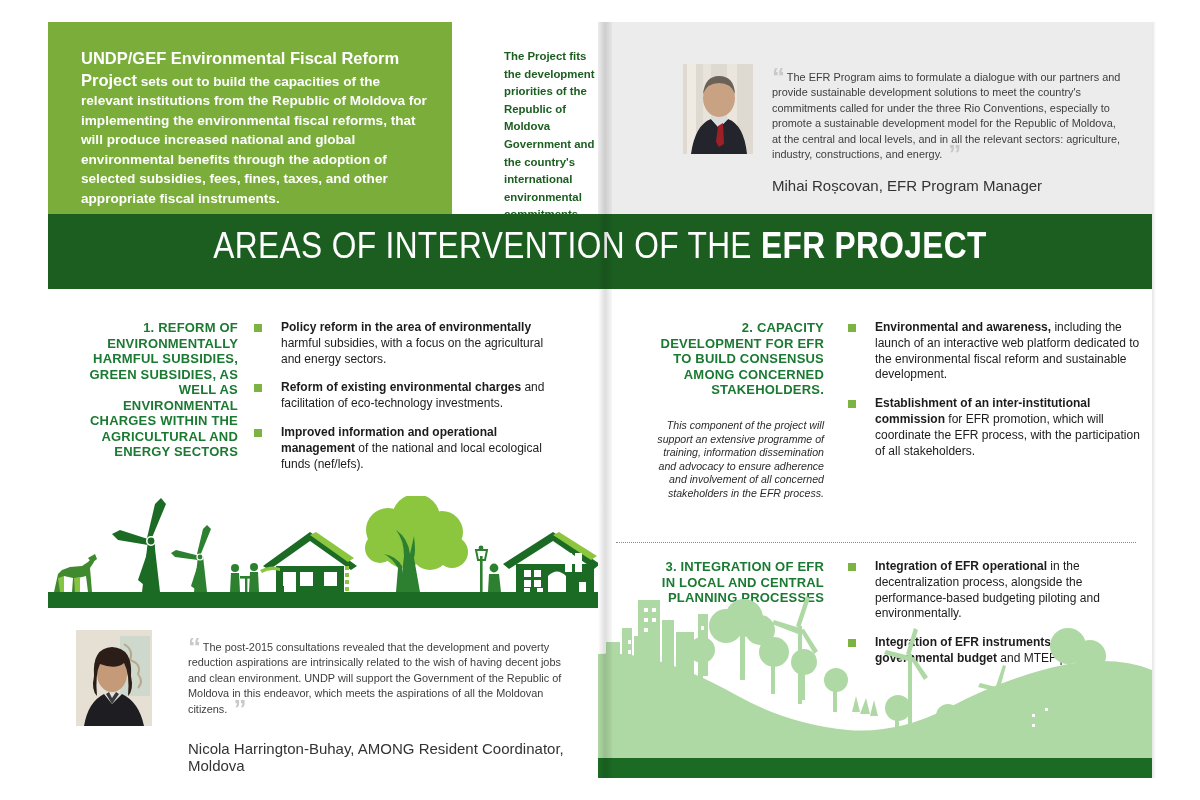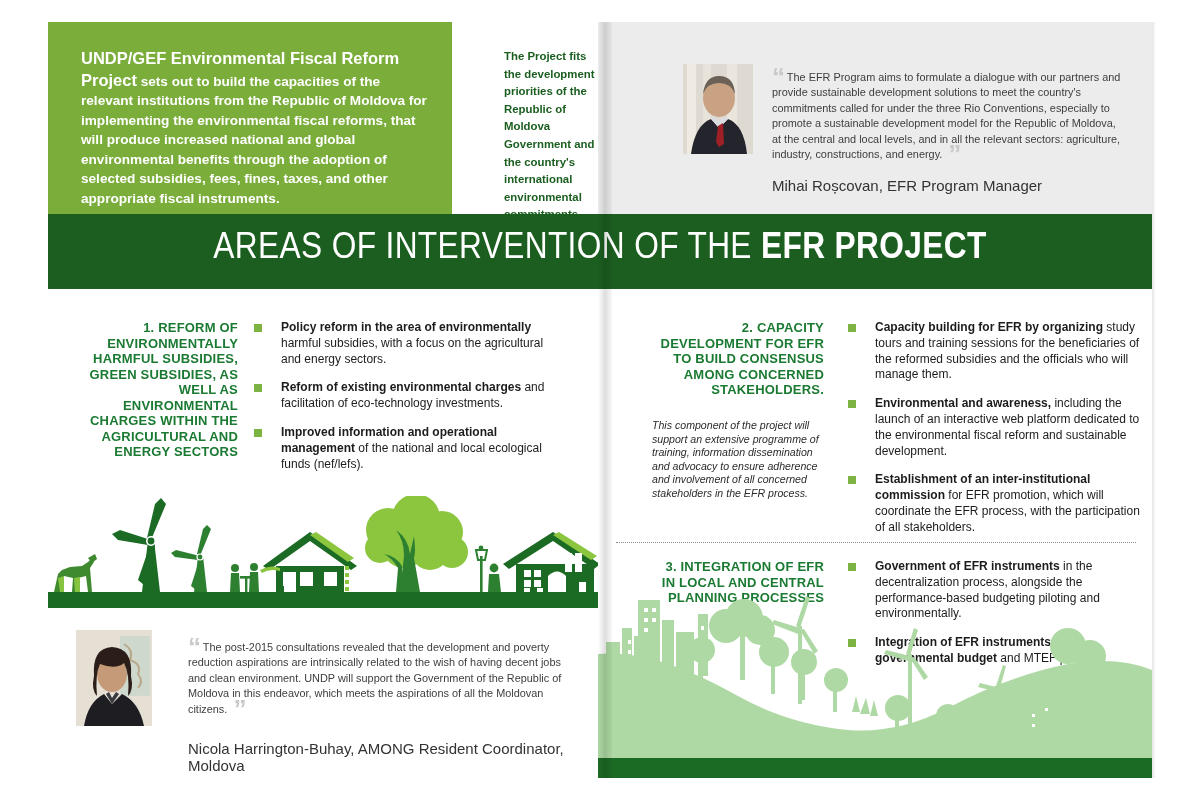--- a/index.html
+++ b/index.html
@@ -90,21 +90,21 @@
   .body-area { position: absolute; left: 0; top: 252px; width: 1104px; height: 504px; }
   .left-page  { position: absolute; left: 0;   top: 0; width: 550px; height: 504px; background:#fff; }
   .right-page { position: absolute; left: 550px; top: 0; width: 554px; height: 644px; background:#fff; }
 
   .sec-head {
     position: absolute; text-align: right;
     color: #1B7A32; font-weight: 700; text-transform: uppercase;
     font-size: 13px; line-height: 15.5px; letter-spacing: 0.2px;
   }
   .sec-note {
-    position: absolute; text-align: left; font-style: italic;
+    position: absolute; text-align: right; font-style: italic;
     color: #2b2b2b; font-size: 10.6px; line-height: 13.6px;
   }
   ul.bullets { position: absolute; list-style: none; }
   ul.bullets li { position: relative; padding-left: 27px; margin-bottom: 13px;
     font-size: 12px; line-height: 15.8px; color: #1c1c1c; }
   ul.bullets li::before {
     content: ""; position: absolute; left: 0; top: 4px;
     width: 8px; height: 8px; background: #7DB343;
   }
   ul.bullets li b { font-weight: 700; }
@@ -298,31 +298,30 @@
         <div class="qattr" style="left:140px; top:110px;">Nicola Harrington-Buhay, AMONG Resident Coordinator, Moldova</div>
       </div>
     </div>
 
     <div class="right-page">
 
       <div class="sec-head" style="left:58px; top:46px; width:168px;">2.  CAPACITY DEVELOPMENT FOR EFR TO BUILD CONSENSUS AMONG CONCERNED STAKEHOLDERS.</div>
       <div class="sec-note" style="left:54px; top:145px; width:172px;">This component of the project will support an extensive programme of training, information dissemination and advocacy to ensure adherence and involvement of all concerned stakeholders in the EFR process.</div>
 
       <ul class="bullets" style="left:250px; top:46px; width:292px;">
-        <li><b>Capacity building for EFR by organizing</b><span> study tours and training sessions for the beneficiaries of the reformed subsidies and the officials who will manage them.</span></li>
         <li><b>Environmental and awareness,</b><span> including the launch of an interactive web platform dedicated to the environmental fiscal reform and sustainable development.</span></li>
         <li><b>Establishment of an inter-institutional commission</b><span> for EFR promotion, which will coordinate the EFR process, with the participation of all stakeholders.</span></li>
       </ul>
 
       <div class="dotted"></div>
 
       <div class="sec-head" style="left:58px; top:285px; width:168px;">3. INTEGRATION OF EFR IN LOCAL AND CENTRAL PLANNING PROCESSES</div>
 
       <ul class="bullets" style="left:250px; top:285px; width:292px;">
-        <li><b>Government of EFR instruments</b><span> in the decentralization process, alongside the performance-based budgeting piloting and environmentally.</span></li>
+        <li><b>Integration of EFR operational</b><span> in the decentralization process, alongside the performance-based budgeting piloting and environmentally.</span></li>
         <li><b>Integration of EFR instruments into governmental budget</b><span> and MTEF process.</span></li>
       </ul>
 
       <div class="scene-right">
         <svg viewBox="0 0 554 194" width="554" height="194">
           <path d="M0 70 L0 174 L554 174 L554 86 Q520 72 470 80 Q410 92 350 124 Q300 150 250 146 Q190 140 140 112 Q90 84 50 74 Q22 68 0 70 Z" fill="#AFD9A4"></path>
           <g fill="#AFD9A4">
             <rect x="8" y="58" width="14" height="26"></rect>
               <rect x="24" y="44" width="10" height="40"></rect>
             <rect x="36" y="52" width="16" height="34"></rect>

